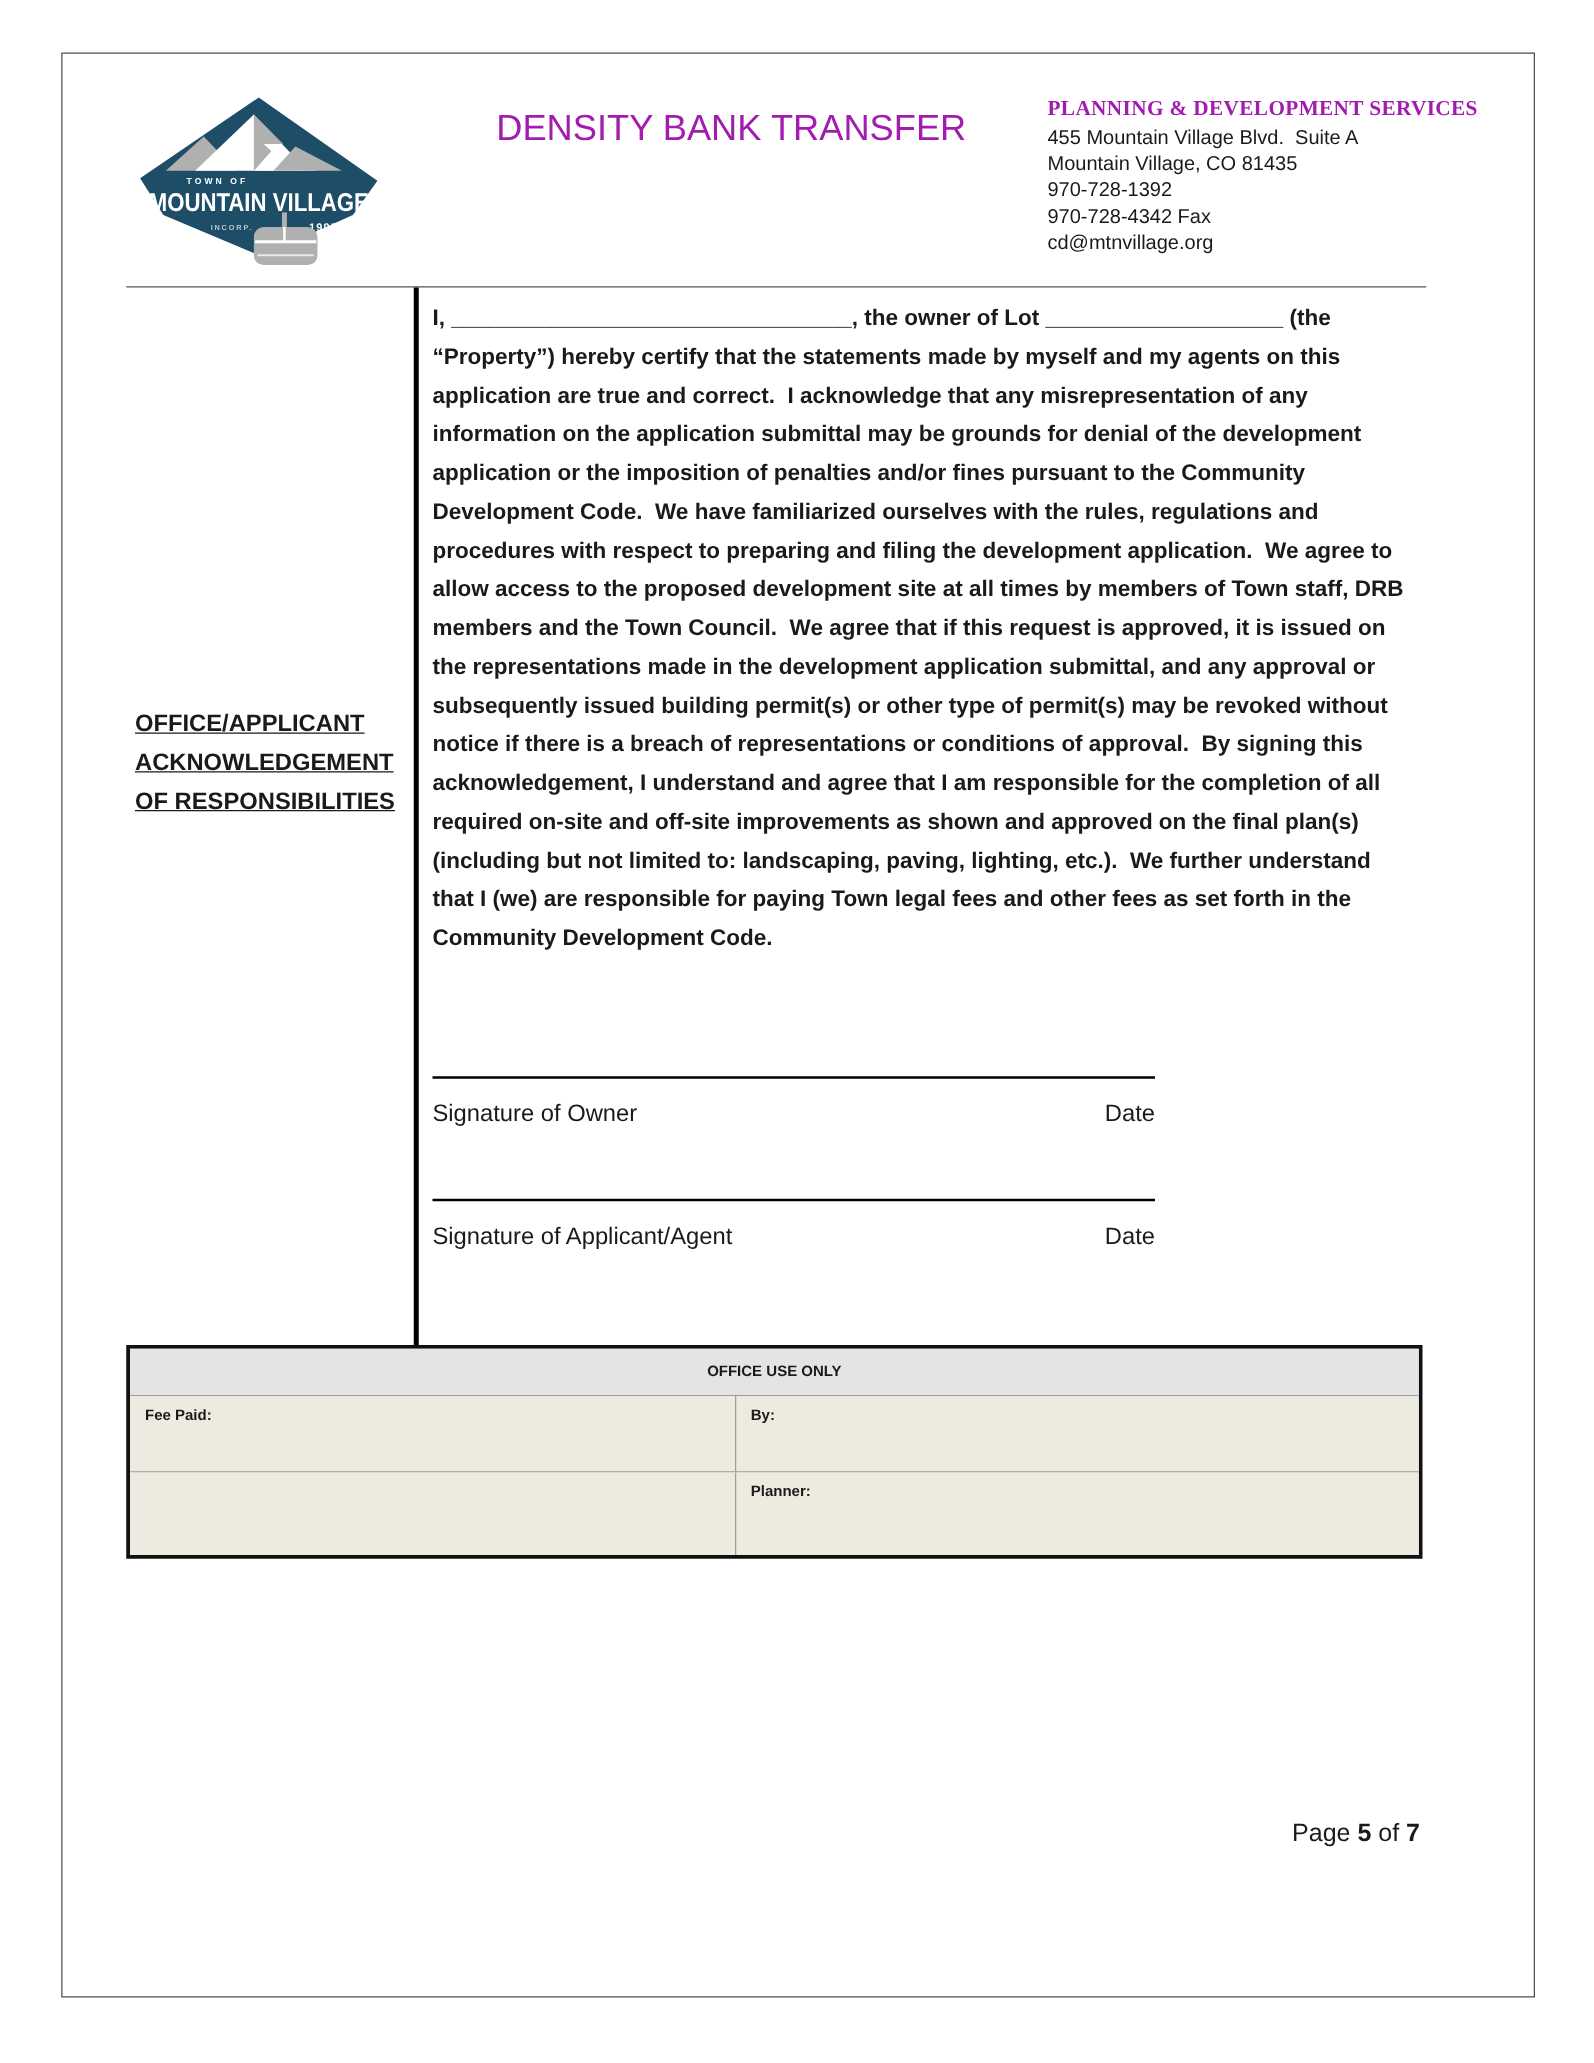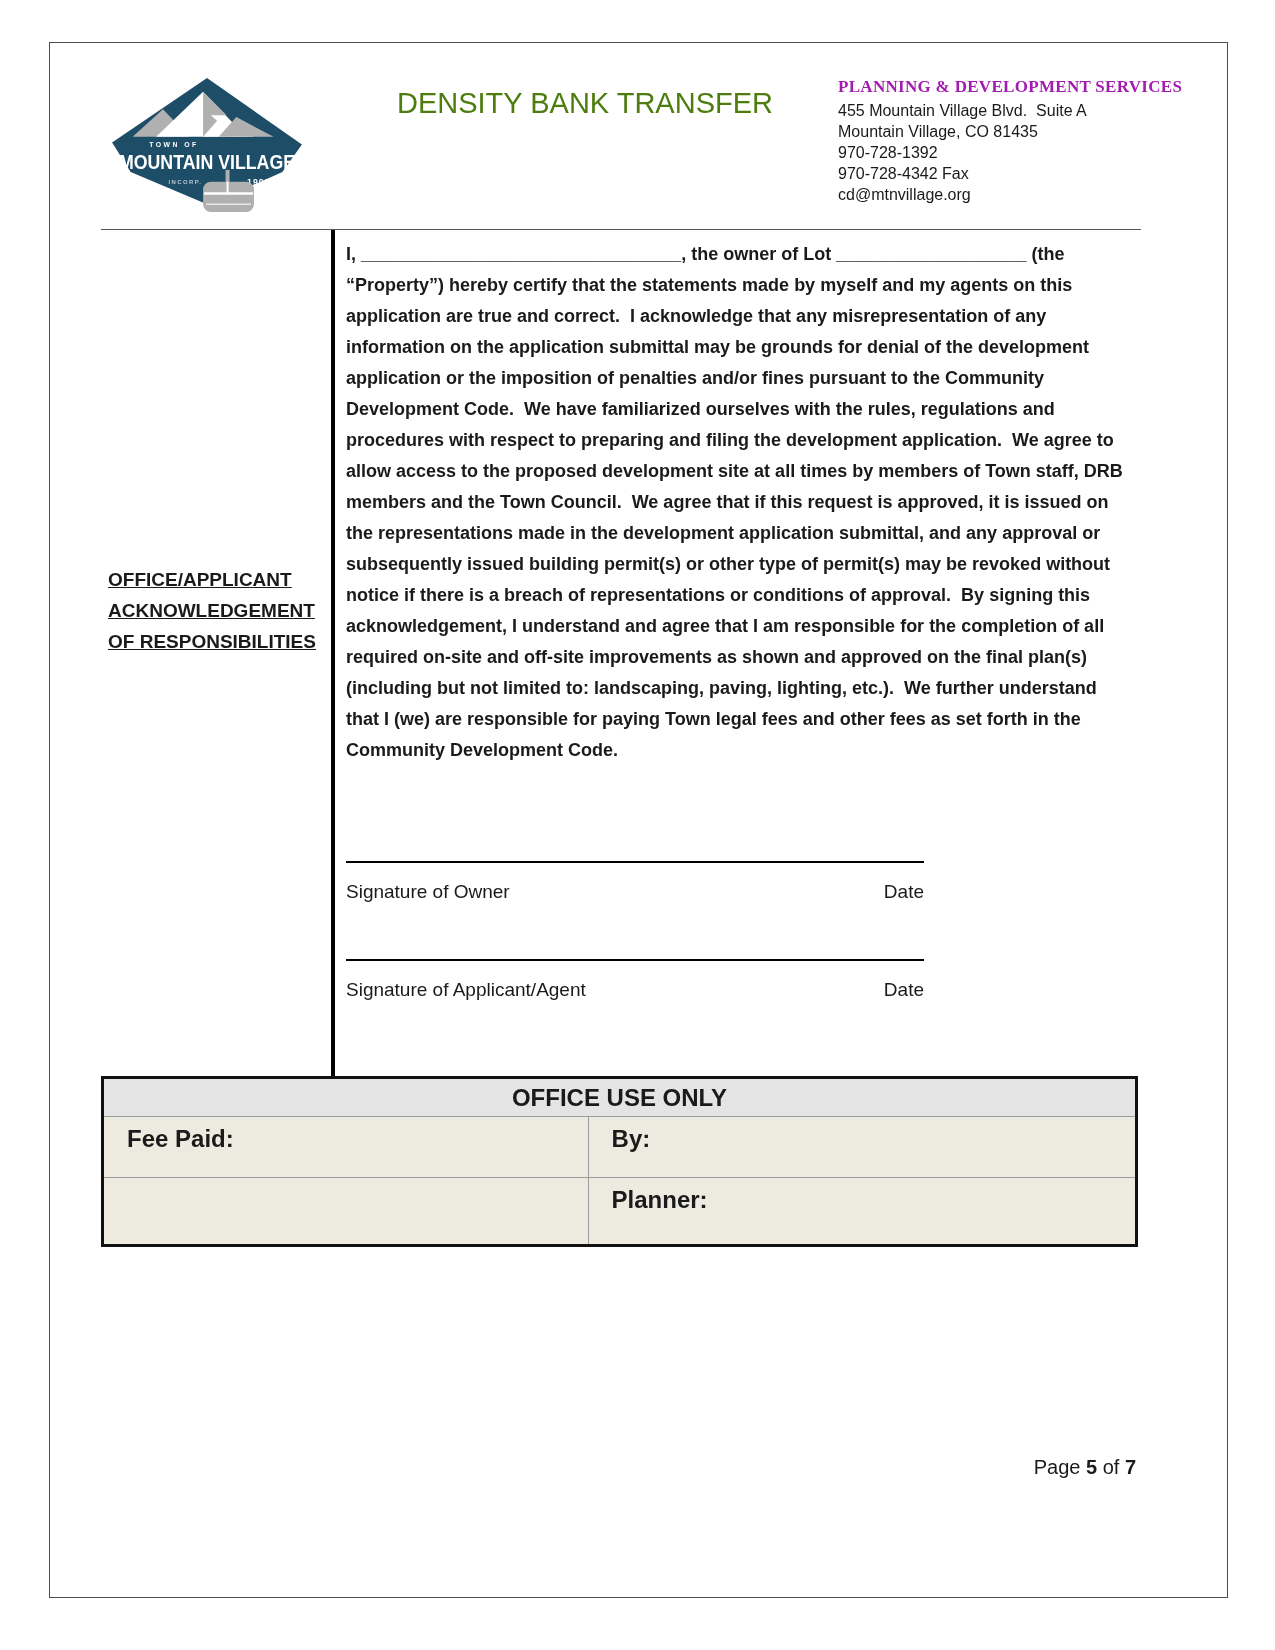--- a/index.html
+++ b/index.html
@@ -10,21 +10,21 @@
     overflow:hidden;
   }
   .sheet {
     position:absolute; left:49px; top:42px; width:1177px; height:1554px;
     border:1px solid #4d4d4d; background:#fff;
   }
   
   .logo-wrap { position:absolute; left:59px; top:33px; width:196px; height:140px; }
   .title {
     position:absolute; left:300px; top:40px; width:470px;
-    text-align:center; font-size:29px; line-height:41px; color:#4d7c0f;
+    text-align:center; font-size:29px; line-height:41px; color:#a21caf;
   }
   .contact { position:absolute; left:788px; top:34px; }
   .contact .dept {
     font-family:"Liberation Serif", serif; font-weight:bold;
     font-size:17px; color:#a21caf; letter-spacing:0.3px; margin-bottom:3px;
   }
   .contact .cline { font-size:16px; line-height:21px; white-space:pre; }
   .header-rule { position:absolute; left:51px; top:186px; width:1040px; border-top:1px solid #555; }
   .v-rule { position:absolute; left:281px; top:187px; width:4px; height:846px; background:#000; }
   
@@ -34,27 +34,27 @@
   
   .para { position:absolute; left:296px; top:196px; font-size:18px; line-height:31px; white-space:pre;font-weight:bold; }
   
   .sig-line { position:absolute; left:296px; width:578px; border-bottom:2px solid #000; height:0; }
   .sig-line.s1 { top:818px; } .sig-line.s2 { top:916px; }
   .sig-row { position:absolute; left:296px; width:578px; display:flex;
     justify-content:space-between; font-size:19px;gap:26px; }
   .sig-row.s1 { top:838px; } .sig-row.s2 { top:936px; }
   
   .office-table { position:absolute; left:51px; top:1033px; width:1031px;
-    border:3px solid #111; font-size:24px; }
+    border:3px solid #111; font-size:12px; }
   .office-header { background:#e4e4e4; border-bottom:1px solid #9c9c9c;
     text-align:center; font-weight:bold; height:37px; line-height:37px; }
   .office-row { display:flex; background:#edebdf; }
   .office-row.r1 { height:60px; border-bottom:1px solid #9c9c9c; }
   .office-row.r2 { height:66px; }
-  .cell { box-sizing:border-box; padding:8px 23px; font-weight:bold; }
+  .cell { box-sizing:border-box; padding:8px 12px; font-weight:bold; }
   .cell.left { width:47%; border-right:1px solid #9c9c9c; }
   .cell.right { flex:1; }
   
   .footer { position:absolute; top:1413px; right:91px; font-size:20px; }
   .footer b { font-weight:bold; }
 </style>
 </head>
 <body>
 
 <div class="sheet">

